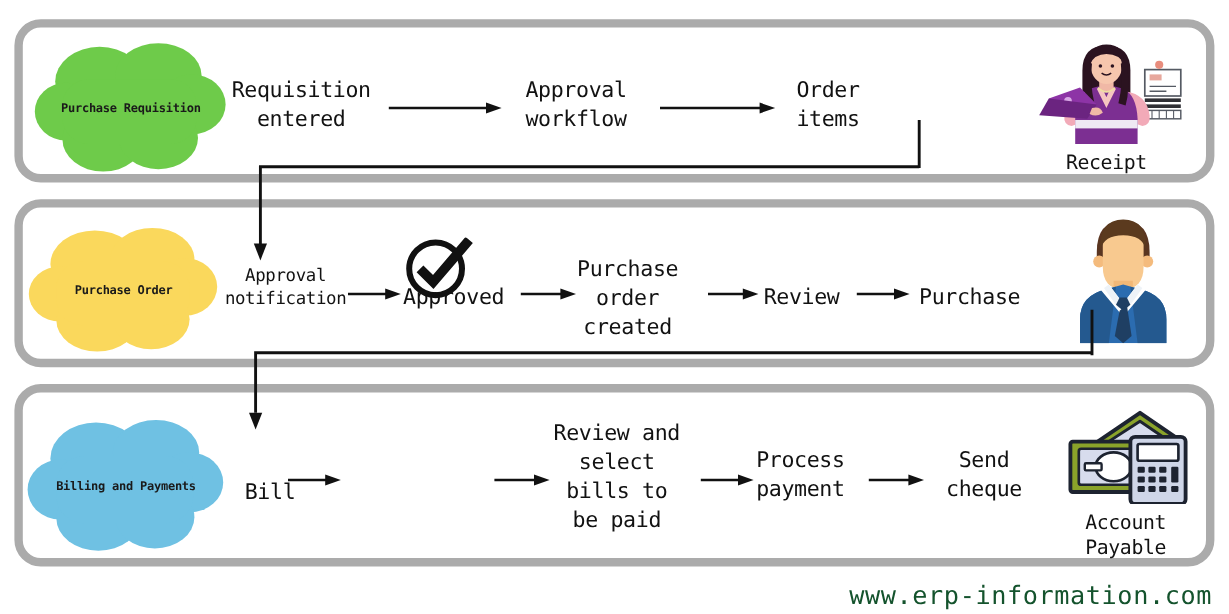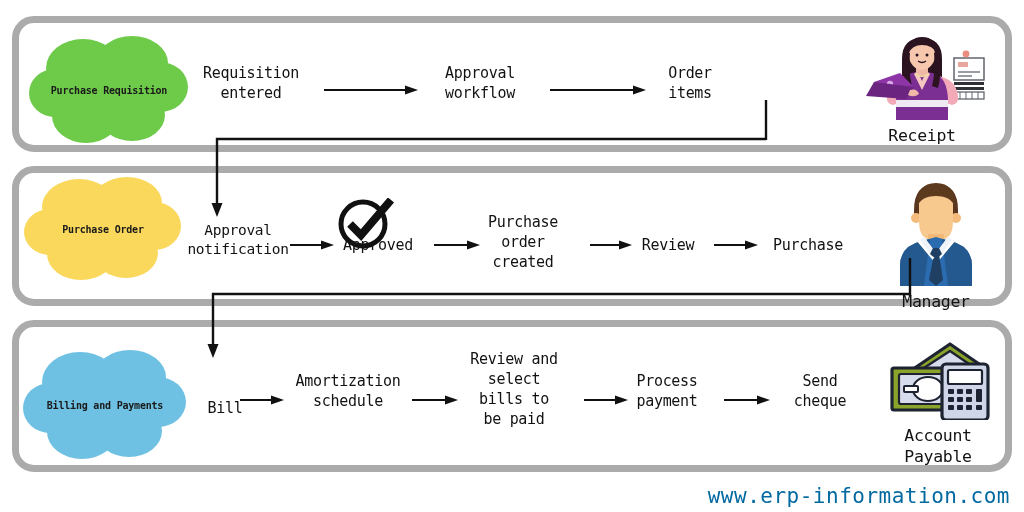--- a/index.html
+++ b/index.html
@@ -36,28 +36,28 @@
     font-size:10px;
     line-height:1.28;
     color:#1a1a1a;
     letter-spacing:-0.2px;
     z-index:6;
   }
   .cloud svg{position:absolute;left:0;top:0;}
   .cloud .cloud-label{position:relative;z-index:2;padding:0 6px;}
 
   #cloud-1{left:28px;top:32px;width:162px;height:118px;}
-  #cloud-2{left:22px;top:172px;width:162px;height:116px;justify-content:center;}
+  #cloud-2{left:22px;top:185px;width:162px;height:116px;justify-content:center;}
   #cloud-3{left:22px;top:344px;width:166px;height:124px;}
 
   
   .node{
     position:absolute;
     text-align:center;
-    font-size:15px;
+    font-size:18px;
     line-height:1.33;
     color:#121212;
     white-space:pre-line;
     z-index:5;
     letter-spacing:-0.3px;
   }
   .node.small{font-size:14.5px;}
 
   
   .arrow{position:absolute;z-index:4;}
@@ -74,21 +74,21 @@
   #persona-1{left:858px;top:34px;width:128px;}
   #persona-2{left:876px;top:178px;width:120px;}
   #persona-3{left:876px;top:336px;width:124px;}
 
   
   #approved-icon{position:absolute;left:336px;top:198px;width:60px;height:52px;z-index:6;}
 
   
   #footer{
     position:absolute;right:14px;bottom:4px;
-    font-size:21px;color:#0369a1;
+    font-size:21px;color:#14532d;
     letter-spacing:0.5px;
     z-index:9;
   }
 </style>
 </head>
 <body>
 
 <div id="stage">
 
   <div class="row" id="row-1"></div>
@@ -247,21 +247,20 @@
       <path d="M96 108 l0 -20 q0 -20 -22 -25 l-8 -2 l6 47 z" fill="#24598f"></path>
 
       <path d="M48 59 l12 16 l12 -16 l8 3 l-20 24 l-20 -24 z" fill="#ffffff"></path>
 
       <path d="M48 59 l12 16 l-4 4 l-12 -17 z" fill="#eef3f8"></path>
       <path d="M72 59 l-12 16 l4 4 l12 -17 z" fill="#eef3f8"></path>
 
       <path d="M57 70 l6 0 l3 6 l-6 5 l-6 -5 z" fill="#1f3f63"></path>
       <path d="M57 81 l6 -5 l4 26 l-7 6 l-7 -6 z" fill="#1f3f63"></path>
     </svg>
-    <div class="persona-label">Manager</div>
   </div>
 
   <div class="row" id="row-3"></div>
 
   <div class="cloud" id="cloud-3">
     <svg width="166" height="124" viewBox="0 0 166 124">
       <g fill="#6FC1E3">
         <ellipse cx="58" cy="38" rx="38" ry="30"></ellipse>
         <ellipse cx="108" cy="33" rx="36" ry="27"></ellipse>
         <ellipse cx="136" cy="58" rx="28" ry="25"></ellipse>
@@ -274,22 +273,20 @@
     <span class="cloud-label">Billing
 and
 Payments</span>
   </div>
 
   <div class="node" id="r3-s1" style="left:192px;top:383px;width:66px;margin-top:16px;">Bill</div>
   <svg class="arrow" style="left:238px;top:392px;" width="48" height="16" viewBox="0 0 48 16">
     <line x1="2" y1="8" x2="36" y2="8" stroke="#111" stroke-width="2"></line>
     <polygon points="46,8 33,3.5 33,12.5" fill="#111"></polygon>
   </svg>
-  <div class="node" id="r3-s2" style="left:270px;top:372px;width:156px;">Amortization
-schedule</div>
   <svg class="arrow" style="left:410px;top:392px;" width="50" height="16" viewBox="0 0 50 16">
     <line x1="2" y1="8" x2="38" y2="8" stroke="#111" stroke-width="2"></line>
     <polygon points="48,8 35,3.5 35,12.5" fill="#111"></polygon>
   </svg>
   <div class="node" id="r3-s3" style="left:444px;top:350px;width:140px;">Review and
 select
 bills to
 be paid</div>
   <svg class="arrow" style="left:582px;top:392px;" width="48" height="16" viewBox="0 0 48 16">
     <line x1="2" y1="8" x2="36" y2="8" stroke="#111" stroke-width="2"></line>

